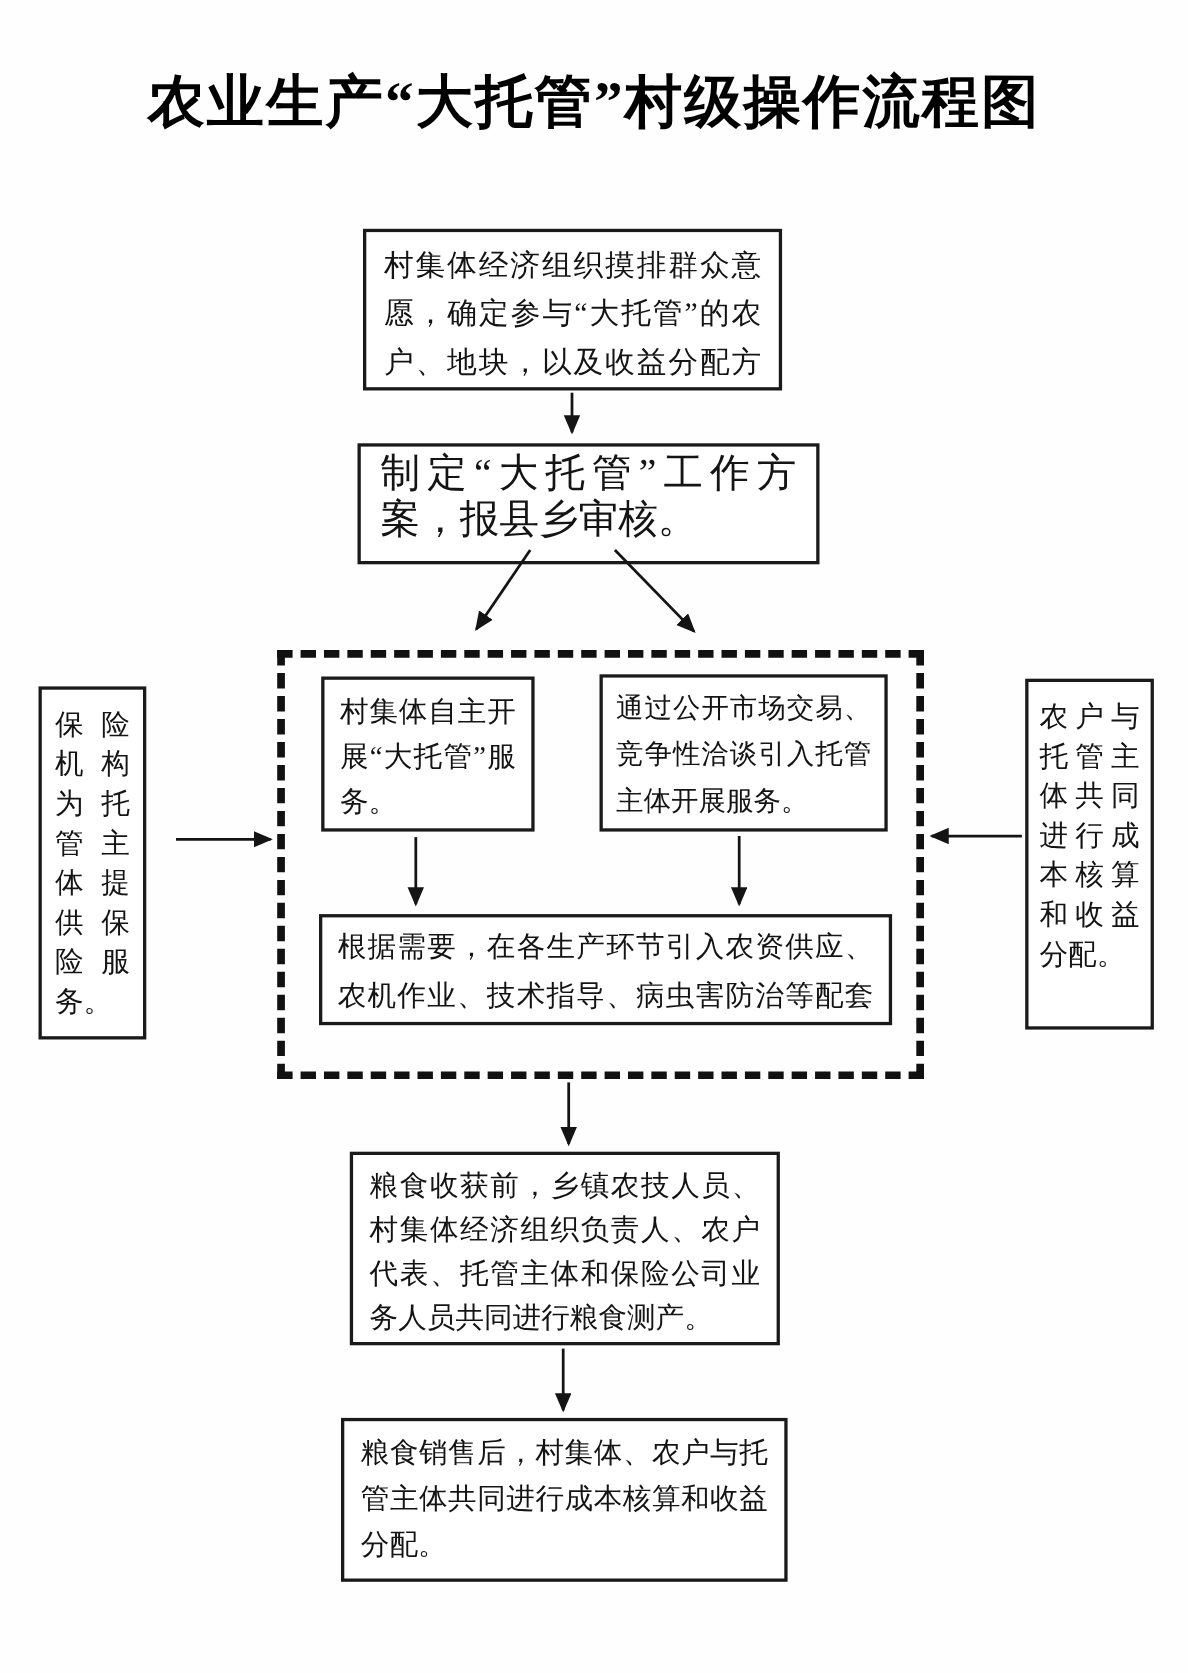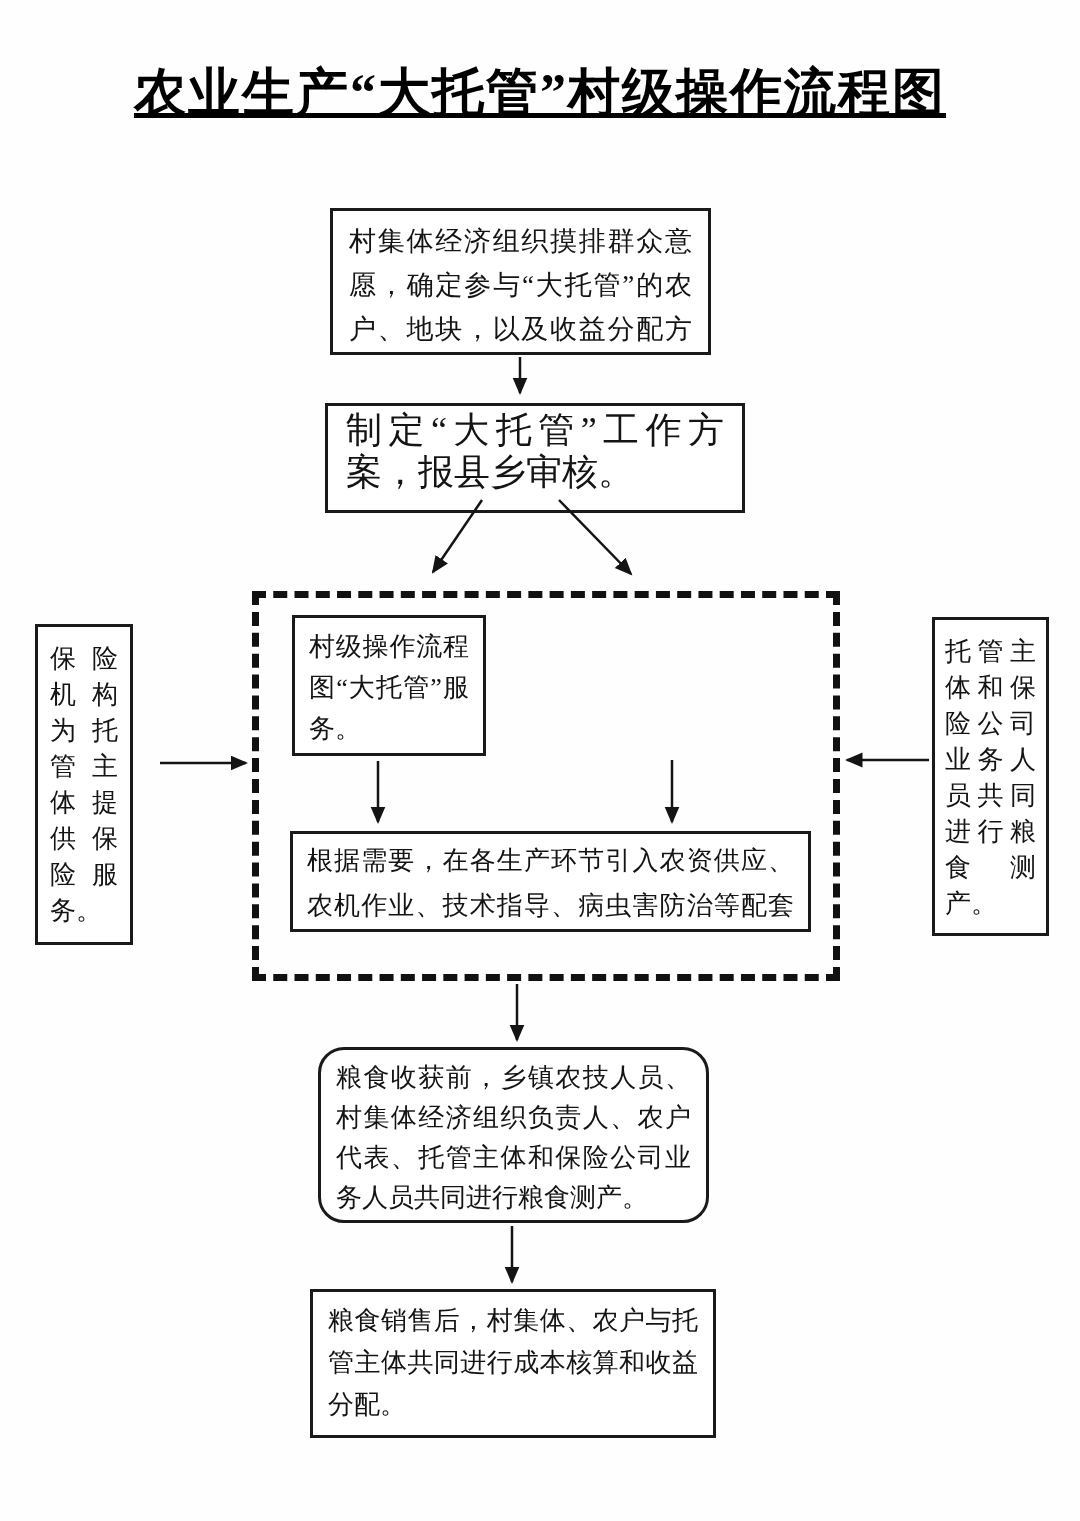--- a/index.html
+++ b/index.html
@@ -19,39 +19,38 @@
   #page-title {
     position: absolute;
     left: 0;
     top: 58px;
     width: 1080px;
     text-align: center;
     font-size: 52px;
     font-weight: 900;
     letter-spacing: 2px;
     color: #000000;
-    text-decoration: underline;
   }
   .node {
     position: absolute;
     box-sizing: border-box;
     border: 3px solid #1a1a1a;
     background: #ffffff;
     text-align: justify;
     text-justify: inter-ideograph;
     overflow: hidden;
   }
   #node-survey      { left: 330px; top: 208px;  width: 381px; height: 147px; padding: 8px 16px;  font-size: 27px; line-height: 44px; }
   #node-plan        { left: 325px; top: 403px;  width: 420px; height: 110px;  padding: 3px 18px;  font-size: 36px; line-height: 42px; }
   #node-self        { left: 292px; top: 615px;  width: 194px; height: 141px; padding: 8px 14px;  font-size: 26px; line-height: 41px; }
   #node-market      { left: 545px; top: 613px;  width: 262px; height: 143px; padding: 8px 12px;  font-size: 25px; line-height: 42px; }
   #node-support     { left: 290px; top: 831px;  width: 521px; height: 101px; padding: 4px 14px;  font-size: 26px; line-height: 45px; }
   #node-insurance   { left: 35px;  top: 624px;  width: 98px; height: 321px; padding: 14px 12px; font-size: 26px; line-height: 36px; }
   #node-bank        { left: 932px; top: 617px;  width: 117px; height: 319px; padding: 14px 10px; font-size: 26px; line-height: 36px; }
-  #node-yield       { left: 318px; top: 1047px; width: 391px; height: 176px; padding: 8px 15px;  font-size: 26px; line-height: 40px; border-radius: 26px; }
+  #node-yield       { left: 318px; top: 1047px; width: 391px; height: 176px; padding: 8px 15px;  font-size: 26px; line-height: 40px; }
   #node-settle      { left: 310px; top: 1289px; width: 406px; height: 149px; padding: 8px 15px;  font-size: 26px; line-height: 42px; }
   #service-group {
     position: absolute;
     box-sizing: border-box;
     left: 252px; top: 591px; width: 588px; height: 390px;
     border: 7px dashed #111111;
     background: transparent;
   }
   #flow-arrows {
     position: absolute;
@@ -68,24 +67,25 @@
 <body>
 
 <div id="canvas">
 
   <div id="page-title">农业生产“大托管”村级操作流程图</div>
 
   <div id="service-group"></div>
 
   <div class="node" id="node-survey">村集体经济组织摸排群众意愿，确定参与“大托管”的农户、地块，以及收益分配方式。</div>
   <div class="node" id="node-plan">制定“大托管”工作方案，报县乡审核。</div>
-  <div class="node" id="node-self">村级操作流程图“大托管”服务。</div>
+  <div class="node" id="node-self">村集体自主开展“大托管”服务。</div>
+  <div class="node" id="node-market">通过公开市场交易、竞争性洽谈引入托管主体开展服务。</div>
   <div class="node" id="node-support">根据需要，在各生产环节引入农资供应、农机作业、技术指导、病虫害防治等配套服务。</div>
   <div class="node" id="node-insurance">保险机构为托管主体提供保险服务。</div>
-  <div class="node" id="node-bank">托管主体和保险公司业务人员共同进行粮食测产。</div>
+  <div class="node" id="node-bank">农户与托管主体共同进行成本核算和收益分配。</div>
   <div class="node" id="node-yield">粮食收获前，乡镇农技人员、村集体经济组织负责人、农户代表、托管主体和保险公司业务人员共同进行粮食测产。</div>
   <div class="node" id="node-settle">粮食销售后，村集体、农户与托管主体共同进行成本核算和收益分配。</div>
 
   <svg id="flow-arrows" viewBox="0 0 1080 1521" xmlns="http://www.w3.org/2000/svg">
     <defs>
       <marker id="ah" markerWidth="8" markerHeight="8" refX="6.2" refY="3" orient="auto" markerUnits="strokeWidth">
         <path d="M0,0 L7,3 L0,6 z" fill="#141414"></path>
       </marker>
     </defs>
     <line x1="520" y1="357" x2="520" y2="393" marker-end="url(#ah)"></line>

